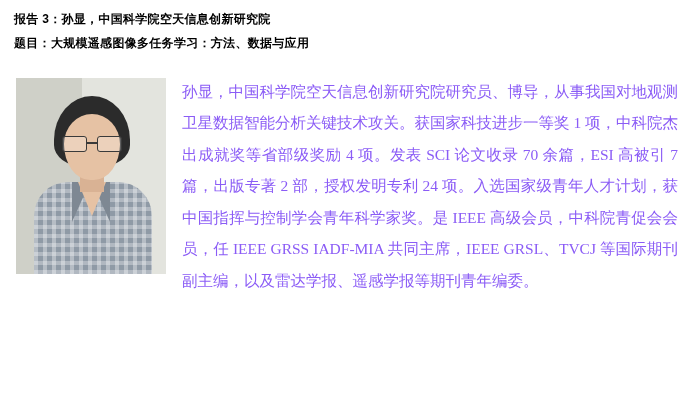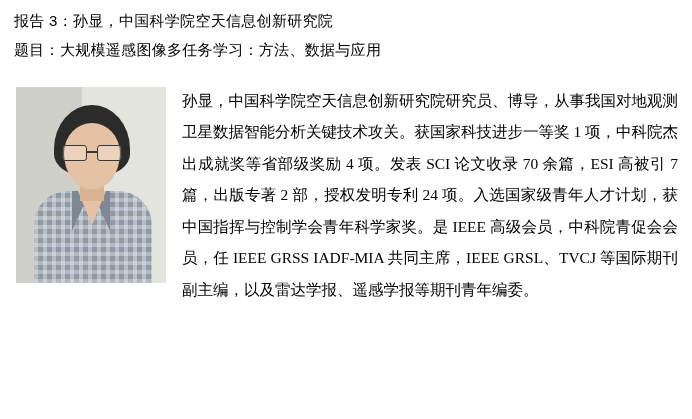--- a/index.html
+++ b/index.html
@@ -16,22 +16,22 @@
   }
   .page {
     position: relative;
     width: 692px;
     height: 419px;
     box-sizing: border-box;
     padding: 10px 14px 0 14px;
   }
   .heading {
     font-family: "Liberation Sans", sans-serif;
-    font-weight: normal;
-    font-size: 15px;
+    font-weight: bold;
+    font-size: 12px;
     line-height: 1.5;
     letter-spacing: 0.3px;
     color: #000000;
     margin: 0 0 6px 0;
   }
   .heading.second {
     margin-bottom: 24px;
   }
   .bio-wrap {
     position: relative;
@@ -149,21 +149,21 @@
     height: 34px;
     background: #e6c2a4;
     clip-path: polygon(50% 100%, 0 0, 100% 0);
   }
   .bio {
     font-family: "Liberation Serif", serif;
     font-size: 15.5px;
     line-height: 2.03;
     text-align: justify;
     text-justify: inter-ideograph;
-    color: #000000;
+    color: #8b5cf6;
     margin: 0;
   }
 </style>
 </head>
 <body>
 
 <div class="page">
 
   <p class="heading first">报告 3：孙显，中国科学院空天信息创新研究院</p>
 

